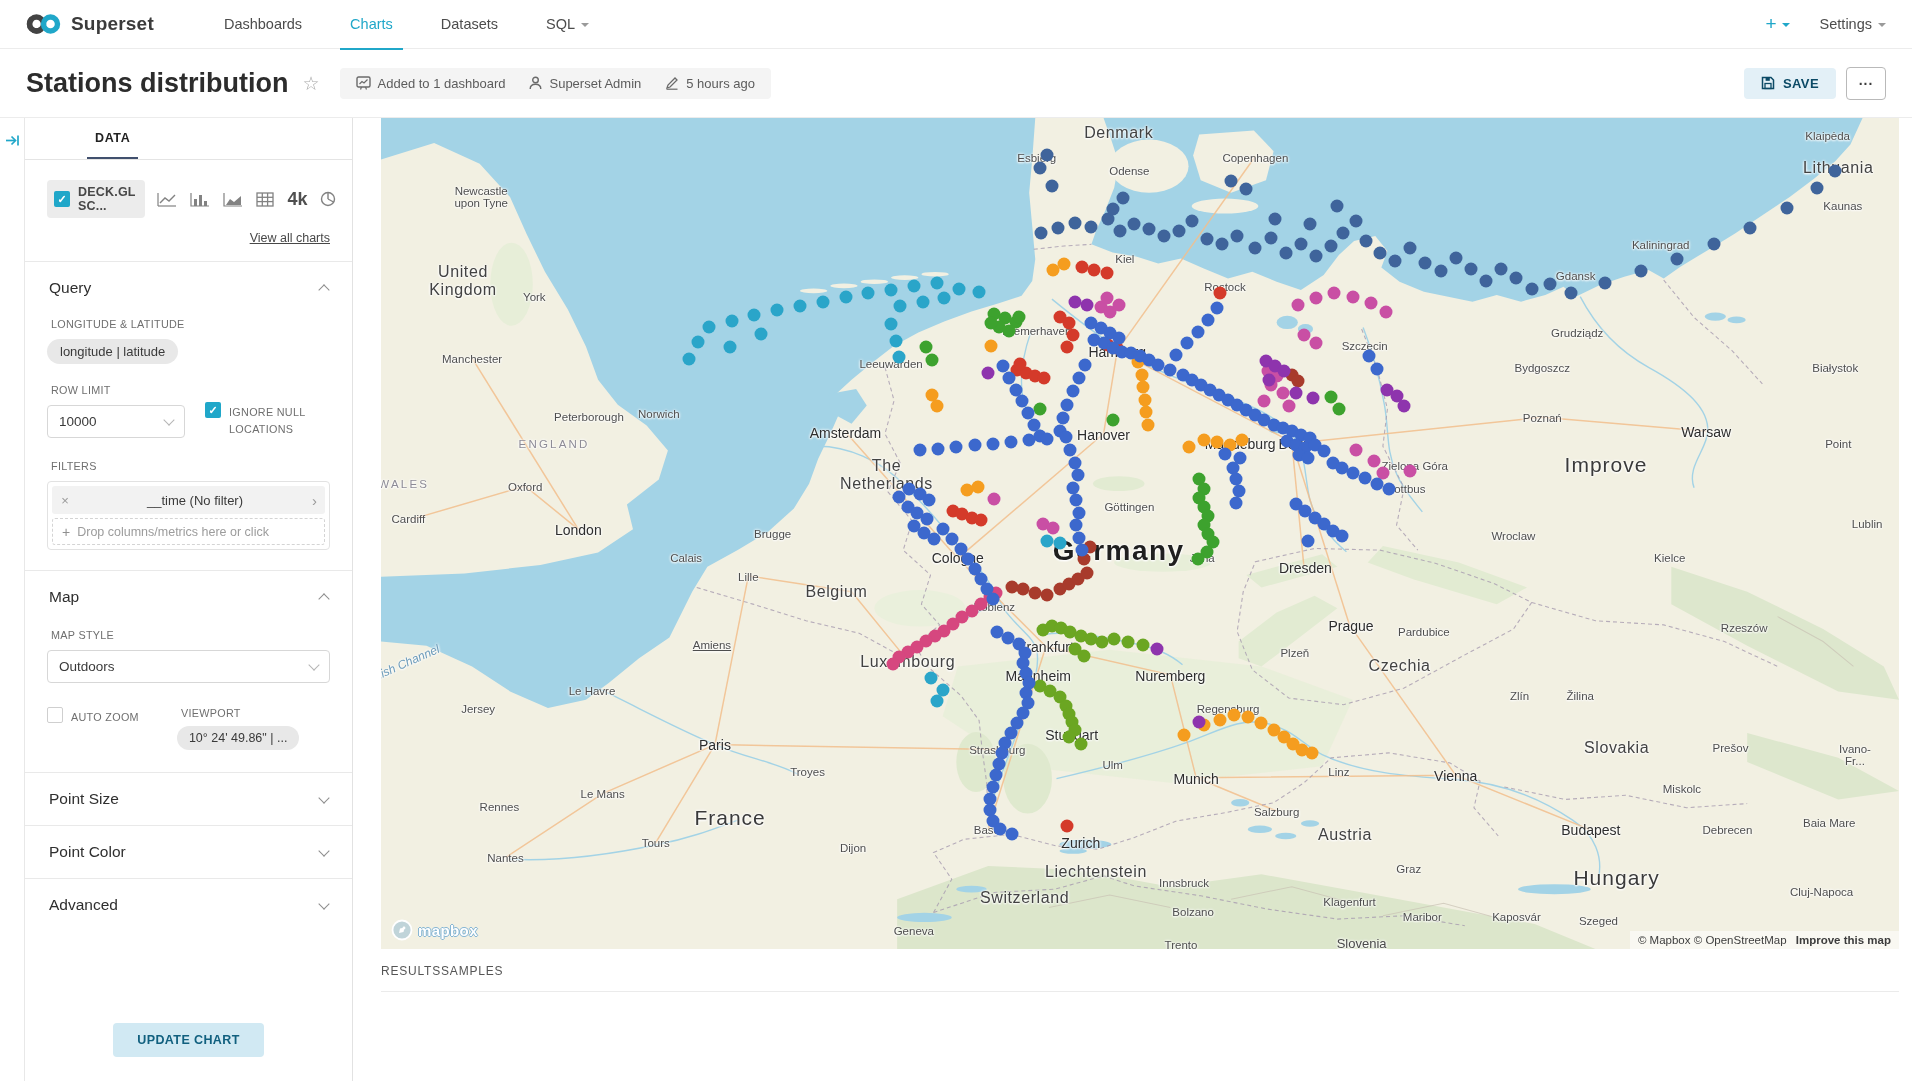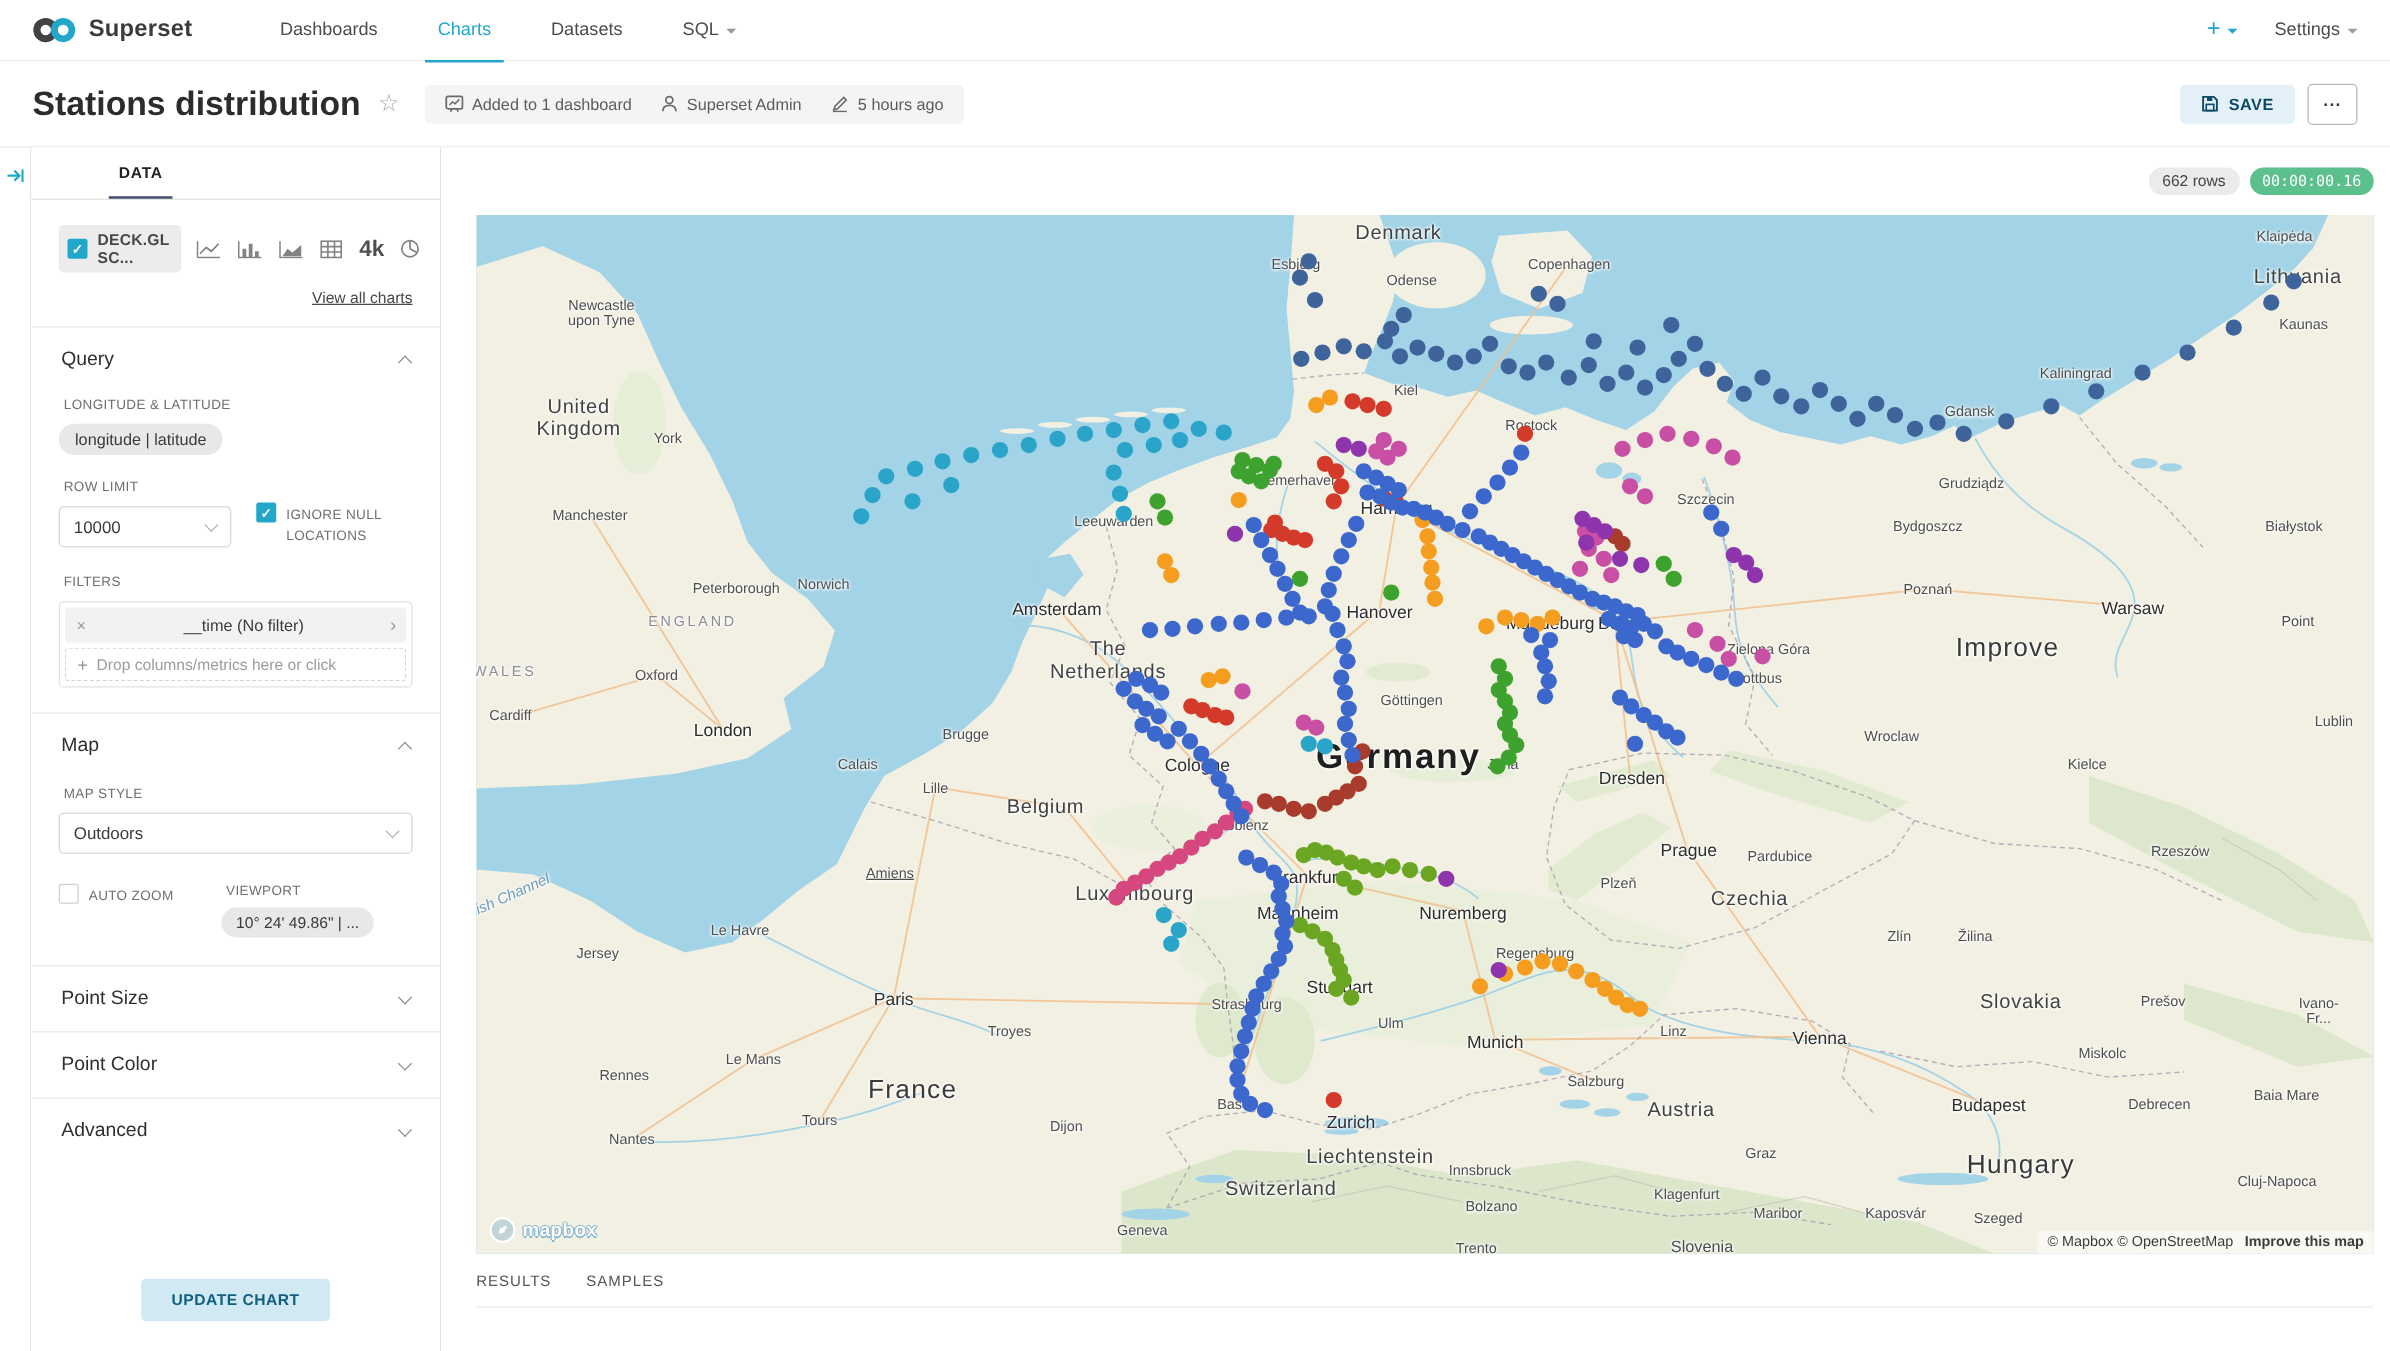--- a/index.html
+++ b/index.html
@@ -133,21 +133,21 @@
     transform:translate(-50%,-50%); }
 
   .mapbox-logo { position:absolute; left:10px; bottom:8px; display:flex; align-items:center; gap:5px; }
   .mapbox-logo .mb-text { color:#fff; font-weight:700; font-size:15px; letter-spacing:.4px;
     text-shadow:-1px 0 0 #85b5d3, 1px 0 0 #85b5d3, 0 -1px 0 #85b5d3, 0 1px 0 #85b5d3; }
   .attribution { position:absolute; right:0; bottom:0; background:rgba(255,255,255,.55);
     font-size:11.5px; color:#3d3d3d; padding:3px 8px; }
   .attribution b { margin-left:6px; }
 
   .results-area { padding:15px 13px 0 28px; }
-  .results-tabs { display:flex; gap:28px; padding-bottom:13px; border-bottom:1px solid #ebebeb; }
+  .results-tabs { display:flex; padding-bottom:13px; border-bottom:1px solid #ebebeb; }
   .rtab { font-size:12px; letter-spacing:.8px; color:#555; cursor:pointer; }
 </style>
 </head>
 <body>
 
 <nav class="topnav">
   <div class="brand">
     <svg width="36" height="24" viewBox="0 0 36 24">
       <circle cx="10.5" cy="12" r="7" fill="none" stroke="#434343" stroke-width="5.4"></circle>
       <circle cx="24.5" cy="12" r="7" fill="none" stroke="#20a7c9" stroke-width="5.4"></circle>
@@ -350,24 +350,20 @@
         <span class="chev down"></span>
       </div>
 
       <div class="update-wrap">
         <button class="update-btn">UPDATE CHART</button>
       </div>
     </div>
   </aside>
 
   <main class="main">
-    <div class="badges-row">
-      <span class="rows-badge">662 rows</span>
-      <span class="timer-badge">00:00:00.16</span>
-    </div>
 
     <div class="map">
       <svg class="base" viewBox="0 0 100 100" preserveAspectRatio="none">
 
         <rect x="0" y="0" width="100" height="100" fill="#a3d3e6"></rect>
 
         <path fill="#f2f0e2" d="M0 63 L3 63.5 L6 66 L8.5 69 L11 71 L13.5 70 L15 68 L17 65 L19 62.5 L20.5 57 L21.5 54 L23.5 52 L25.5 49.8 L27.2 47 L28.2 44 L28.8 41 L29.6 38 L30.2 35.5 L29.8 33.5 L31 31.5 L32.4 29.4 L33.8 27.4 L35.4 25.8 L37.1 24.5 L38.9 23.3 L40.7 22.3 L42.2 21.4 L42.9 19.6 L43.1 17 L42.9 13 L42.7 9 L42.9 5 L43.1 0 L47.6 0 L48.1 2.6 L48.6 5.4 L48.3 8.4 L47.7 11.2 L47.1 13.6 L46.8 15.2 L48.2 16.2 L49.8 16.7 L51.2 17.5 L52.7 16.9 L54.2 18.1 L55.8 19.3 L57.4 18.5 L59 19.7 L60.6 20.7 L62.1 18.9 L63.1 16.5 L64.1 14.8 L65.5 14.2 L66.3 16 L65.9 18 L67.1 19.7 L68.7 20.9 L70.3 21.5 L71.9 22.1 L73.5 21.3 L75.1 22.1 L76.7 21.3 L77.9 20.3 L78.7 21.5 L80.3 20.1 L81.9 19.1 L83.5 18.3 L84.5 19.3 L85.6 17.9 L87.4 15.9 L89.2 13.9 L91 11.7 L92.8 9.5 L94.4 7.3 L95.8 5.2 L96.8 3.2 L97.6 0 L100 0 L100 100 L0 100 Z"></path>
 
         <path fill="#f2f0e2" d="M0 5 L3.5 3 L6.5 5.5 L8.5 9.5 L9.6 14 L10.8 18.5 L12.3 23 L13.5 27.5 L14.3 31.5 L15.6 34.5 L17.5 37 L18.9 40 L18.3 43.5 L16.2 46.5 L16.6 49.5 L14.3 52.3 L10.5 53.8 L5.5 54.8 L0 55.2 Z"></path>
 

